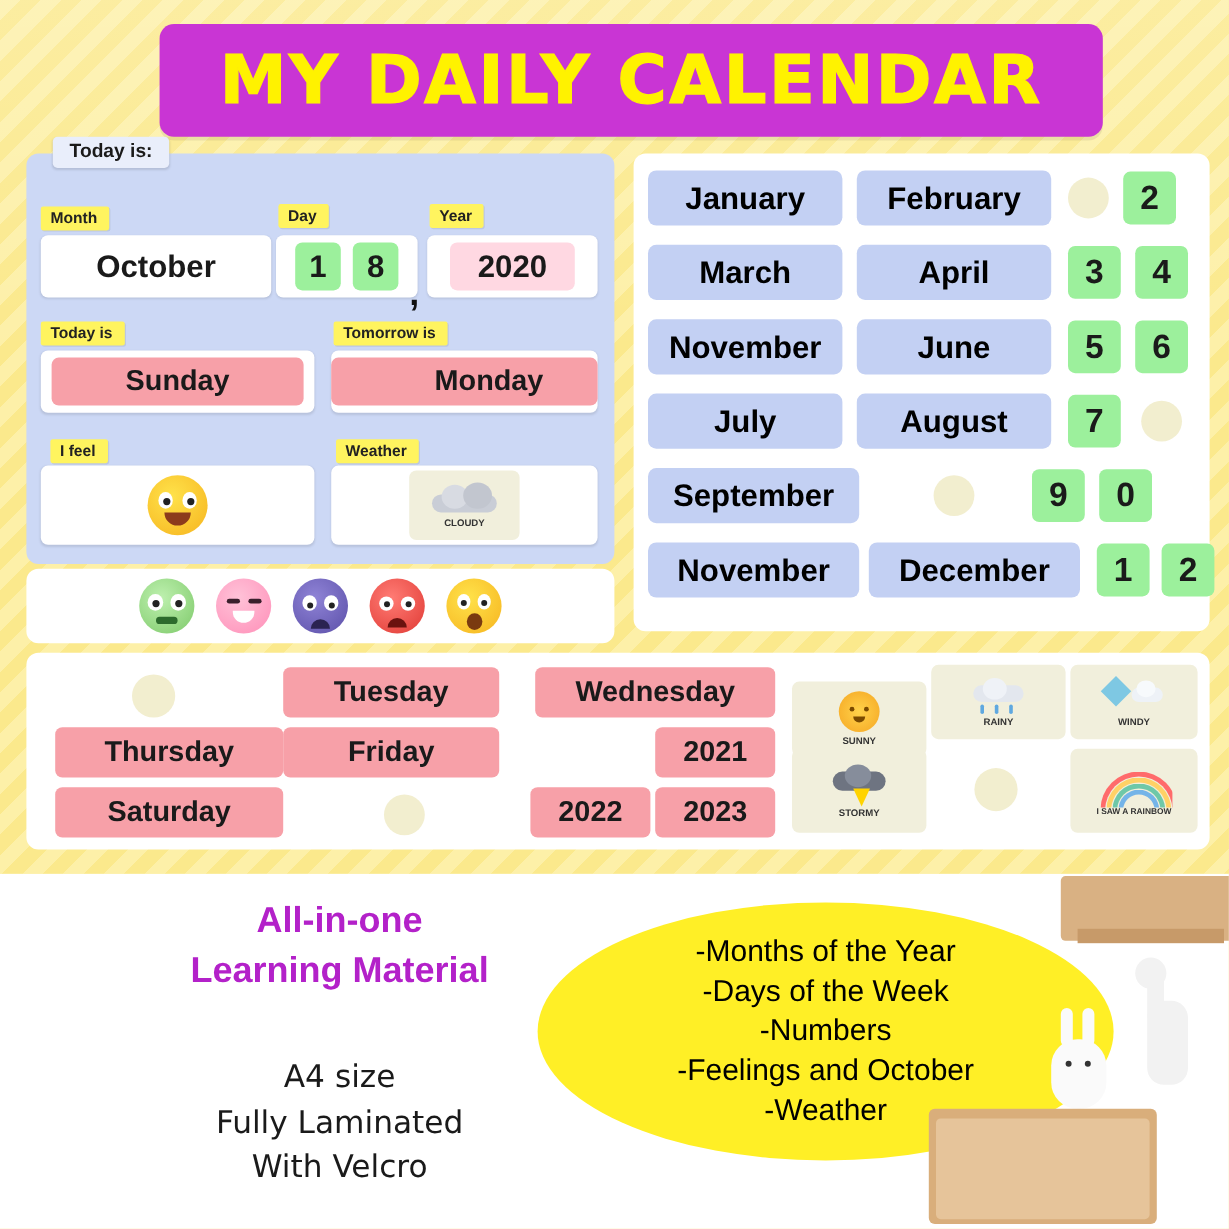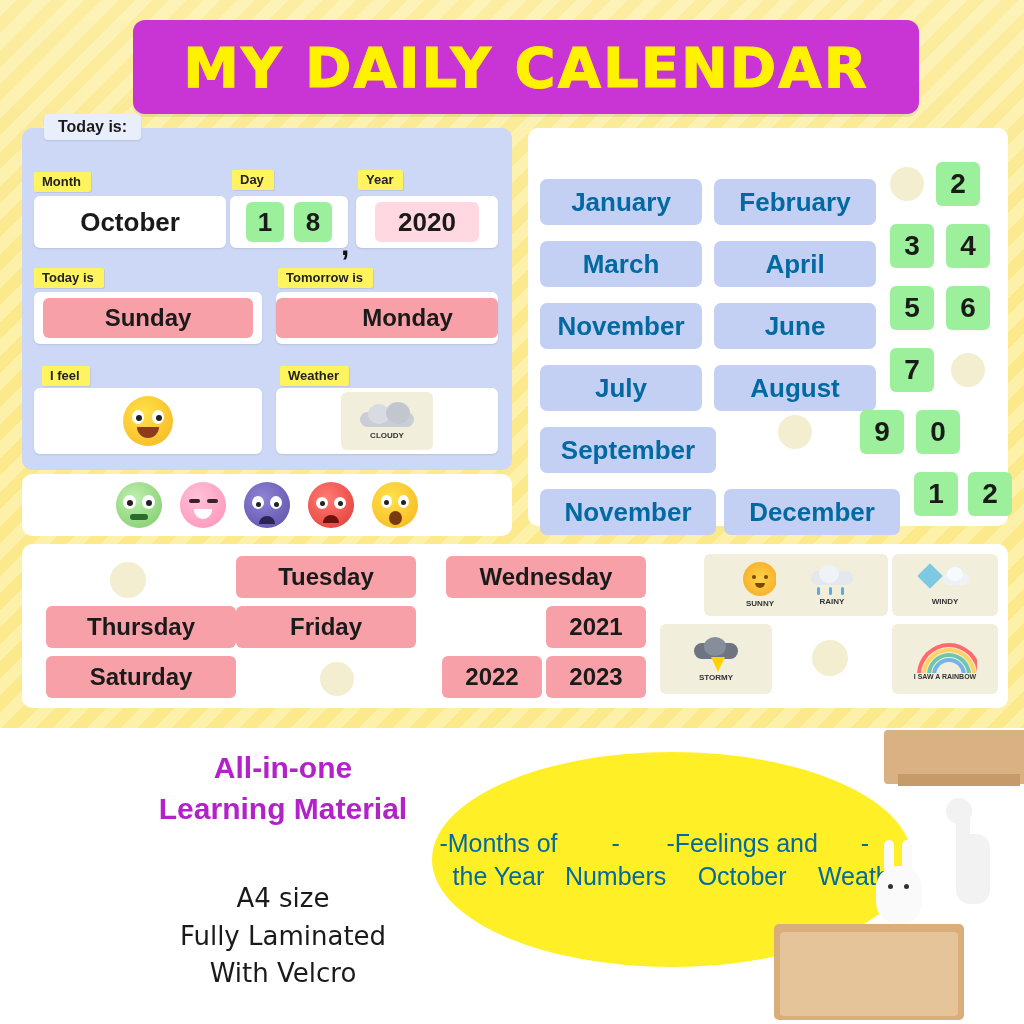--- a/index.html
+++ b/index.html
@@ -62,21 +62,21 @@
     font-weight:bold;color:#1a1a1a;font-size:24px;
   }
   .green-chip{
     background:#9cf09c;border-radius:6px;
     display:flex;align-items:center;justify-content:center;
     font-weight:bold;color:#1a1a1a;
   }
   .blue-chip{
     background:#c3d0f3;border-radius:7px;
     display:flex;align-items:center;justify-content:center;
-    font-weight:bold;color:#0369a1;margin-top:37px;
+    font-weight:bold;color:#000000;
   }
   .empty-dot{
     background:#f2eecf;border-radius:50%;
   }
 
   
   #month-panel{
     position:absolute;left:528px;top:128px;width:480px;height:398px;
     background:#fff;border-radius:10px;
   }
@@ -106,24 +106,24 @@
     position:absolute;left:118px;top:748px;width:330px;
     text-align:center;color:#b321c9;font-weight:bold;font-size:30px;
     line-height:1.35;
   }
   #specs{
     position:absolute;left:118px;top:880px;width:330px;text-align:center;
     color:#1a1a1a;font-size:26px;line-height:1.45;
     font-family:"DejaVu Sans", sans-serif;
   }
   #bubble{
-    position:absolute;left:432px;top:752px;width:480px;height:215px;
+    position:absolute;left:448px;top:752px;width:480px;height:215px;
     background:#ffef26;border-radius:50%;
-    display:flex;flex-direction:row;align-items:center;justify-content:center;
-    color:#0369a1;font-size:25px;line-height:1.32;text-align:center;
+    display:flex;flex-direction:column;align-items:center;justify-content:center;
+    color:#000000;font-size:25px;line-height:1.32;text-align:center;
   }
   
   #shelf{
     position:absolute;right:0;top:728px;width:280px;height:296px;overflow:hidden;
   }
 </style>
 </head>
 <body>
 
 <div id="board">
@@ -273,21 +273,21 @@
 
     <div class="pink-chip" style="left:424px;top:12px;width:200px;height:42px;">Wednesday</div>
     <div class="pink-chip" style="left:214px;top:62px;width:180px;height:42px;">Friday</div>
     <div class="pink-chip" style="left:524px;top:62px;width:100px;height:42px;">2021</div>
 
     <div class="pink-chip" style="left:24px;top:112px;width:190px;height:42px;">Saturday</div>
     <div class="empty-dot" style="position:absolute;left:298px;top:118px;width:34px;height:34px;"></div>
     <div class="pink-chip" style="left:420px;top:112px;width:100px;height:42px;">2022</div>
     <div class="pink-chip" style="left:524px;top:112px;width:100px;height:42px;">2023</div>
 
-    <div class="wcard" style="left:638px;top:10px;width:112px;height:62px;margin-left:44px;">
+    <div class="wcard" style="left:638px;top:24px;width:112px;height:62px;">
       <div style="width:34px;height:34px;border-radius:50%;background:radial-gradient(circle,#ffd24a,#f5a623);position:relative;">
         <div style="position:absolute;left:9px;top:13px;width:4px;height:4px;border-radius:50%;background:#7a4a00;"></div>
         <div style="position:absolute;left:21px;top:13px;width:4px;height:4px;border-radius:50%;background:#7a4a00;"></div>
         <div style="position:absolute;left:12px;top:21px;width:10px;height:5px;border-radius:0 0 10px 10px;background:#7a4a00;"></div>
       </div>
       <div style="margin-top:3px;">SUNNY</div>
     </div>
 
     <div class="wcard" style="left:754px;top:10px;width:112px;height:62px;">
       <div style="width:46px;height:32px;position:relative;">
@@ -342,20 +342,21 @@
 </div>
 
 <div id="specs">
   <div>A4 size</div>
   <div>Fully Laminated</div>
   <div>With Velcro</div>
 </div>
 
 <div id="bubble">
   <div>-Months of the Year</div>
+  <div>-Days of the Week</div>
   <div>-Numbers</div>
   <div>-Feelings and October</div>
   <div>-Weather</div>
 </div>
 
 <div id="shelf">
   <div style="position:absolute;right:-10px;top:2px;width:150px;height:54px;background:#d9b183;border-radius:4px;"></div>
   <div style="position:absolute;right:4px;top:46px;width:122px;height:12px;background:#c79a69;"></div>
   <div style="position:absolute;right:26px;top:66px;width:54px;height:120px;">
     <div style="position:absolute;left:12px;top:40px;width:34px;height:70px;background:#f2f2f2;border-radius:14px;"></div>

